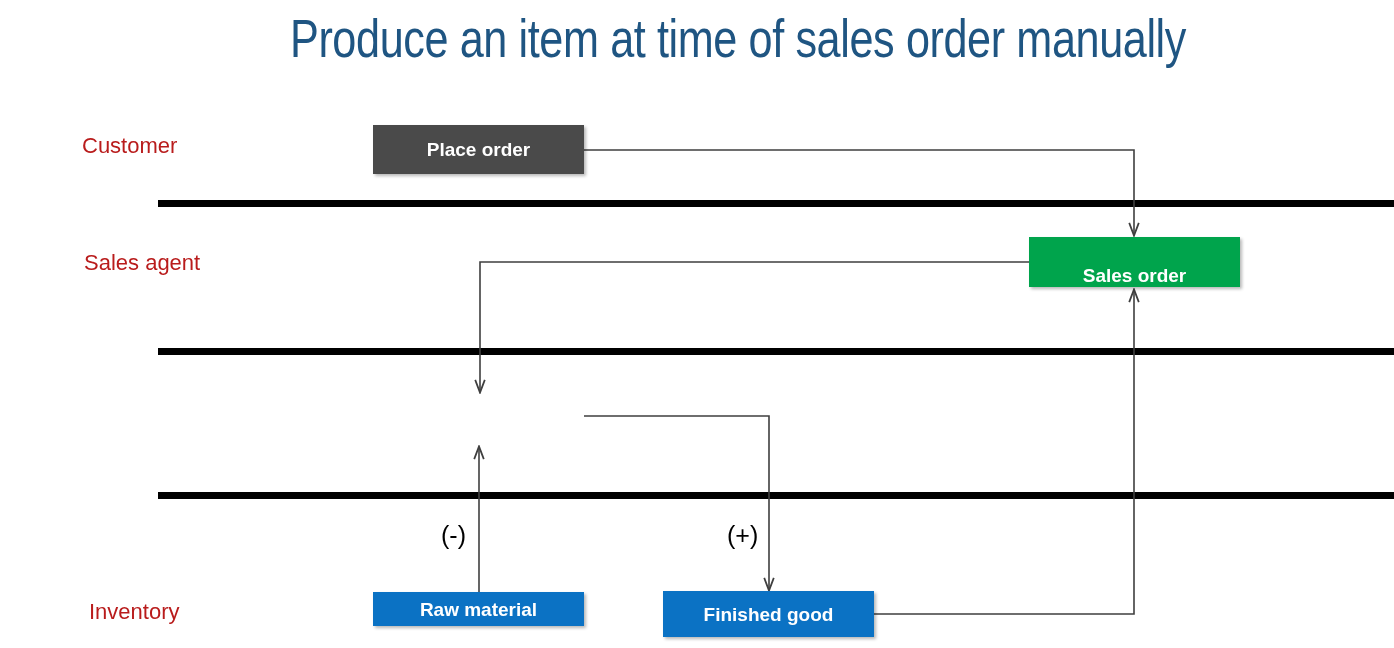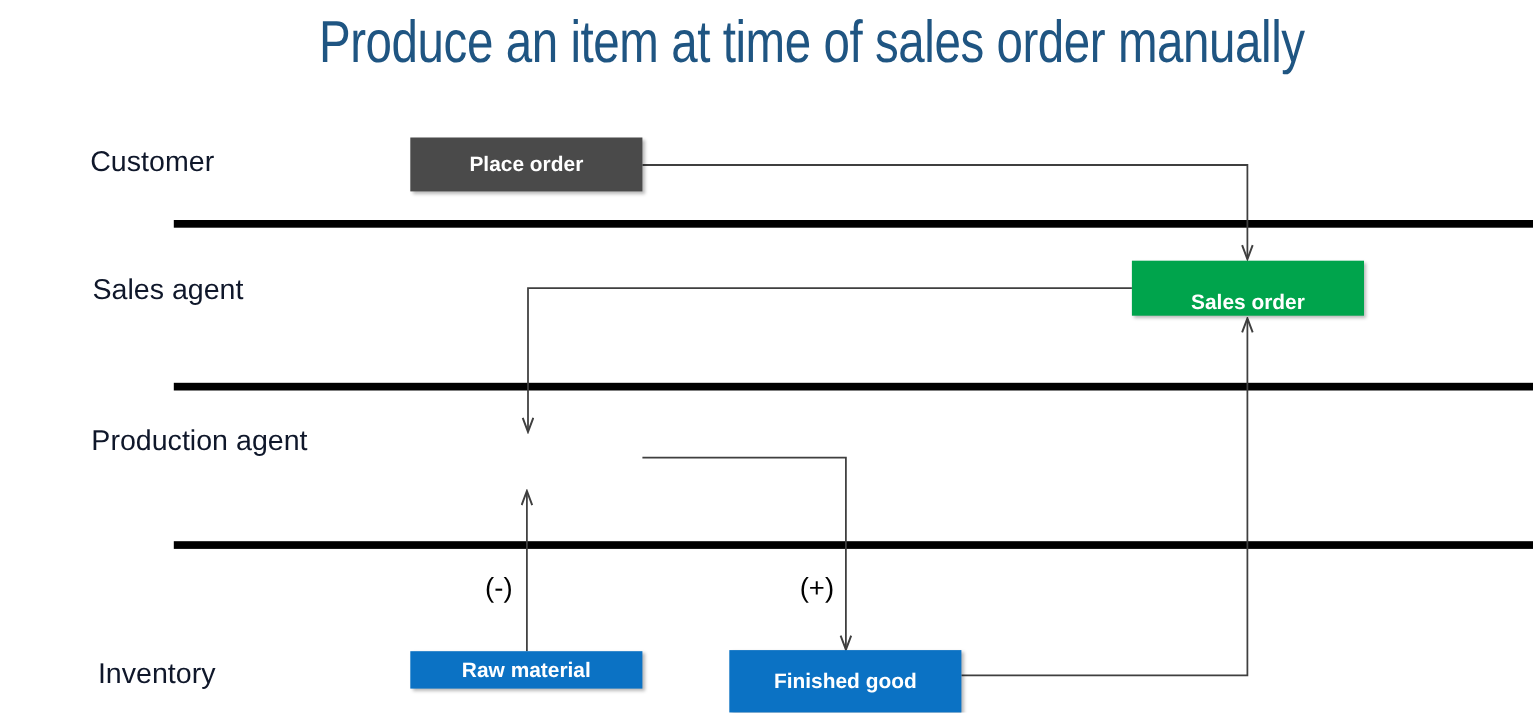--- a/index.html
+++ b/index.html
@@ -30,23 +30,23 @@
     font-weight: 400;
     color: #1F5582;
     letter-spacing: -0.5px;
     transform: scaleX(0.80);
     transform-origin: 50% 0;
     white-space: nowrap;
   }
   .lane-label {
     position: absolute;
     font-family: "Liberation Sans", sans-serif;
-    font-size: 26px;
+    font-size: 22px;
     line-height: 24px;
-    color: #0f172a;
+    color: #b91c1c;
     white-space: nowrap;
   }
   .divider {
     position: absolute;
     left: 117px;
     width: 1251px;
     height: 7px;
     background: #000000;
   }
   .node {
@@ -82,21 +82,20 @@
 </style>
 </head>
 <body>
 
 <div id="slide">
 
   <div id="title">Produce an item at time of sales order manually</div>
 
   <div class="lane-label" style="left:41px; top:134px;">Customer</div>
   <div class="lane-label" style="left:43px; top:251px;">Sales agent</div>
-  <div class="lane-label" style="left:42px; top:388px;">Production agent</div>
   <div class="lane-label" style="left:48px; top:600px;">Inventory</div>
 
   <div class="divider" style="top:200px;"></div>
   <div class="divider" style="top:348px;"></div>
   <div class="divider" style="top:492px;"></div>
 
   <svg id="wires" viewBox="0 0 1394 648" xmlns="http://www.w3.org/2000/svg">
     <defs>
       <marker id="arrow" markerWidth="10" markerHeight="10" refX="8.6" refY="3.6" orient="auto" markerUnits="strokeWidth">
         <path d="M1,0.6 L9,3.6 L1,6.6" fill="none" stroke="#3f3f3f" stroke-width="1.1"></path>
@@ -122,20 +121,20 @@
 
   <div class="node" style="left:988px; top:237px; width:211px; height:50px; background:#00A44C;align-items:flex-end;">
     <span class="node-text">Sales order</span>
   </div>
 
 
   <div class="node" style="left:332px; top:592px; width:211px; height:34px; background:#0B72C4;">
     <span class="node-text">Raw material</span>
   </div>
 
-  <div class="node" style="left:622px; top:591px; width:211px; height:57px; background:#0B72C4;">
+  <div class="node" style="left:622px; top:591px; width:211px; height:46px; background:#0B72C4;">
     <span class="node-text">Finished good</span>
   </div>
 
   <div class="sign-label" style="left:400px; top:521px;">(-)</div>
   <div class="sign-label" style="left:686px; top:521px;">(+)</div>
 
 </div>
 
 </body></html>

